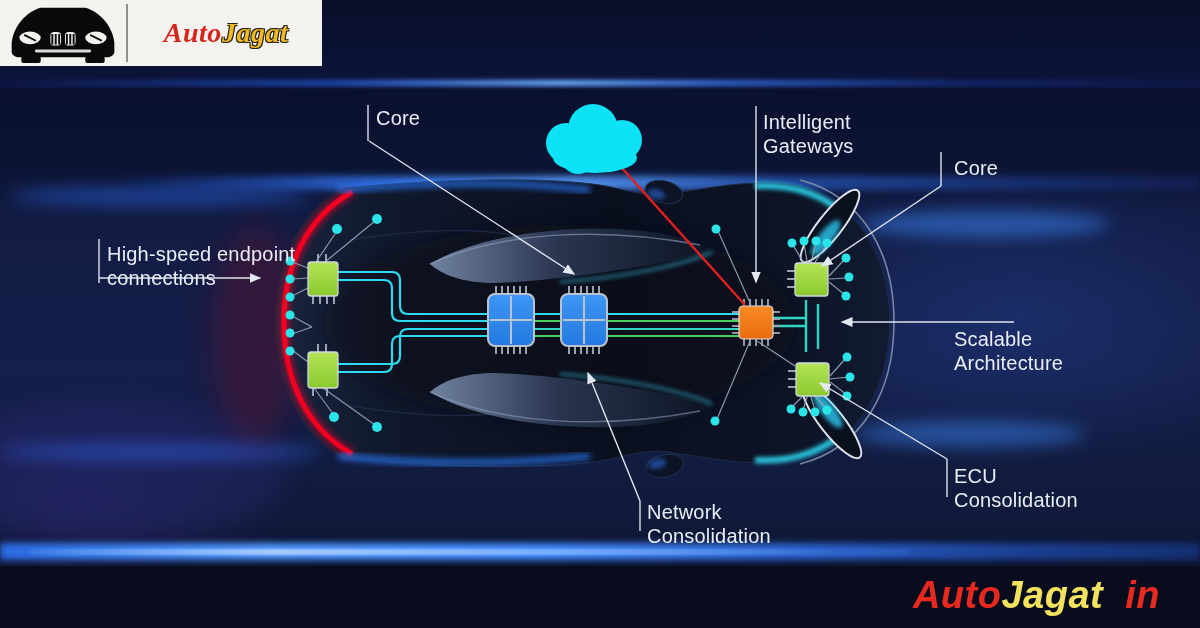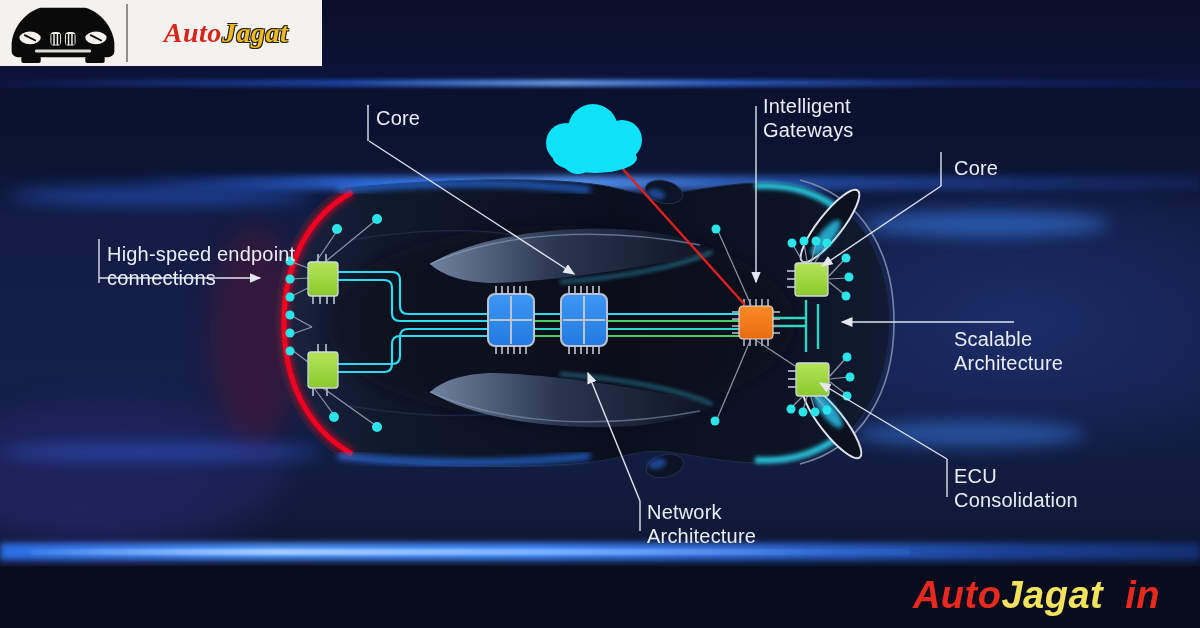--- a/index.html
+++ b/index.html
@@ -369,31 +369,31 @@
       <path d="M99,278 H260" marker-end="url(#arw)"></path>
       <path d="M1014,322 H842" marker-end="url(#arw)"></path>
       <path d="M947,459 V497"></path>
       <path d="M947,459 L820,383" marker-end="url(#arw)"></path>
       <path d="M640,501 V531"></path>
       <path d="M640,501 L588,373" marker-end="url(#arw)"></path>
     </g>
   </svg>
 
   <div class="lbl" style="left:376px;top:106px">Core</div>
-  <div class="lbl" style="left:763px;top:94px">Intelligent
+  <div class="lbl" style="left:763px;top:110px">Intelligent
 Gateways</div>
   <div class="lbl" style="left:954px;top:156px">Core</div>
   <div class="lbl" style="left:954px;top:327px">Scalable
 Architecture</div>
   <div class="lbl" style="left:107px;top:242px">High-speed endpoint
 connections</div>
   <div class="lbl" style="left:954px;top:464px">ECU
 Consolidation</div>
   <div class="lbl" style="left:647px;top:500px">Network
-Architecture</div>
+Consolidation</div>
 
   <div class="bottomband"></div>
   <div class="bottomcore"></div>
 
   <div class="topbar">
     <div class="brandbox">
       <svg class="brandlogo" viewBox="0 0 126 64">
         <g fill="#0a0a0a">
           <path d="M10,42 C12,25 25,10 40,6 L86,6 C101,10 114,25 116,42 L116,51 C116,55 112,57 108,57 L18,57 C14,57 10,55 10,51 Z"></path>
           <rect x="20" y="56" width="20" height="7" rx="2"></rect>

